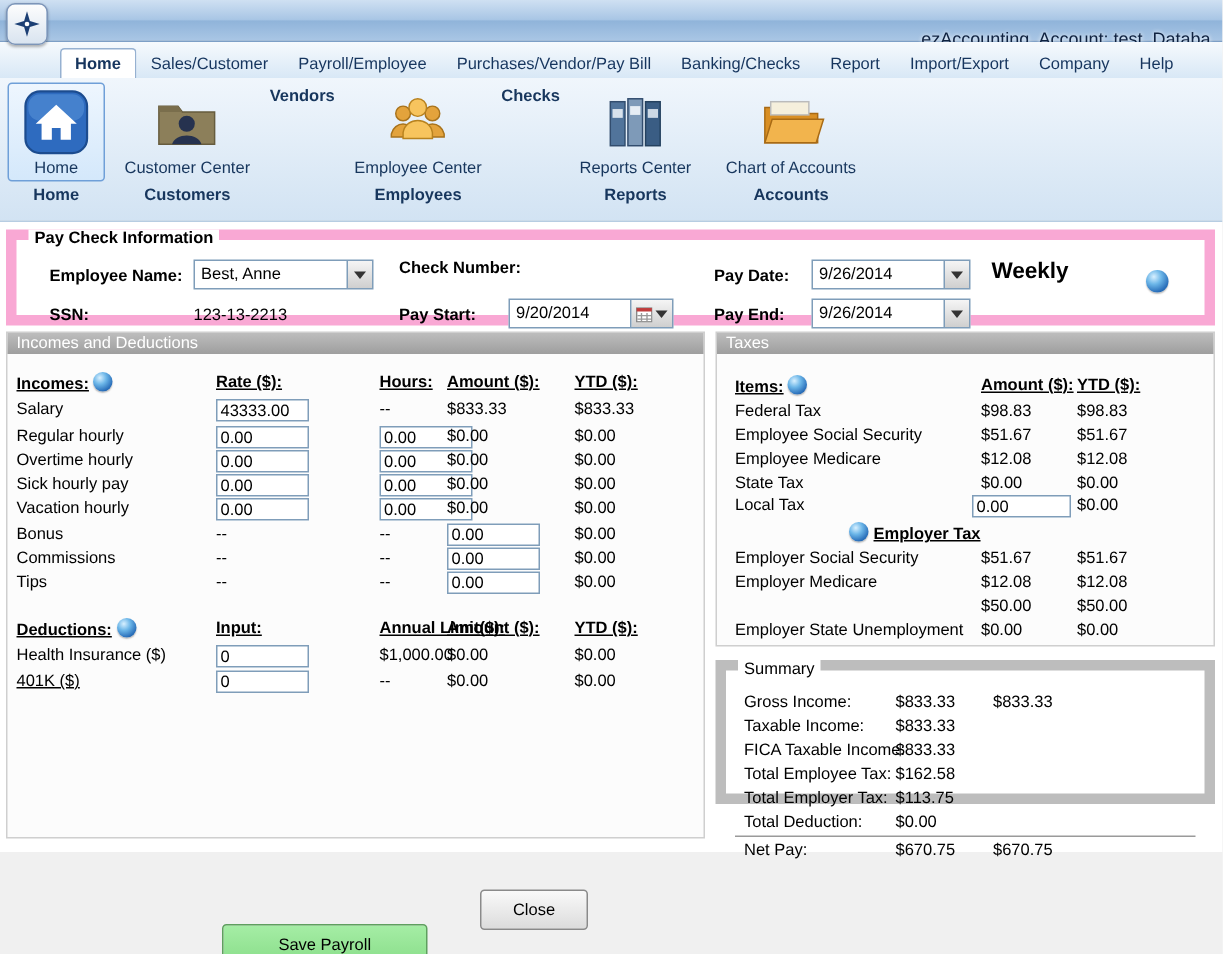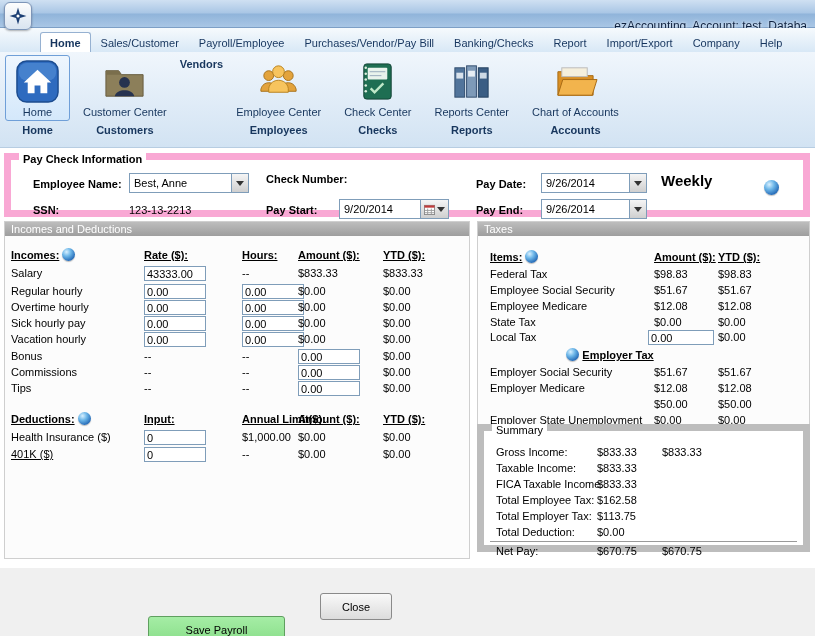--- a/index.html
+++ b/index.html
@@ -59,21 +59,21 @@
     padding-left:6px; color:#fff; background:linear-gradient(#bdbdbd,#9e9e9e); }
 
   .irow, .trow, .srow { position:absolute; left:0; width:100%; height:16px; }
   .cell { position:absolute; top:0; line-height:15px; white-space:nowrap; }
   .colh { font-weight:bold; text-decoration:underline; }
   .link-u { text-decoration:underline; }
 
   
   .lc1 { left:6px; width:132px; }
   .lc2 { left:139px; width:76px; }
-  .lc3 { left:217px; width:74px;padding-left:20px; }
+  .lc3 { left:228px; width:74px;padding-left:20px; }
   .lc4 { left:293px; width:84px; }
   .lc5 { left:378px; width:84px; }
 
   
   .tc1 { left:12px; width:165px; }
   .tc2 { left:176px; width:62px; }
   .tc3 { left:240px; width:80px; }
   .tcenter { left:12px; width:240px; text-align:center; }
 
   
@@ -168,35 +168,20 @@
           <path d="M25 31 C27 22 39 22 41 31 L41 33 L25 33 Z" fill="#e3a33c" stroke="#a8731d"></path>
           <circle cx="23" cy="13" r="6" fill="#f7c45e" stroke="#b8821f"></circle>
           <path d="M13 30 C15 19 31 19 33 30 L33 34 L13 34 Z" fill="#f7c45e" stroke="#b8821f"></path>
         </svg>
         <span class="tcap">Employee Center</span>
       </div>
       <span class="tgroup">Employees</span>
     </div>
 
     <div class="titem">
-      <div class="tbtn">
-        <svg viewBox="0 0 46 46">
-          <rect x="9" y="5" width="28" height="36" rx="3" fill="#1e6e52" stroke="#104233"></rect>
-          <rect x="13" y="9" width="20" height="12" rx="1" fill="#e9f3ec"></rect>
-          <line x1="15" y1="13" x2="31" y2="13" stroke="#9aabbc" stroke-width="1"></line>
-          <line x1="15" y1="17" x2="27" y2="17" stroke="#9aabbc" stroke-width="1"></line>
-          <circle cx="11" cy="9" r="1.3" fill="#ddeedd"></circle>
-          <circle cx="11" cy="15" r="1.3" fill="#ddeedd"></circle>
-          <circle cx="11" cy="21" r="1.3" fill="#ddeedd"></circle>
-          <circle cx="11" cy="27" r="1.3" fill="#ddeedd"></circle>
-          <circle cx="11" cy="33" r="1.3" fill="#ddeedd"></circle>
-          <path d="M16 30 l4 4 l9 -9" stroke="#bfe8c8" stroke-width="2.5" fill="none"></path>
-        </svg>
-        <span class="tcap">Check Center</span>
-      </div>
       <span class="tgroup">Checks</span>
     </div>
 
     <div class="titem">
       <div class="tbtn">
         <svg viewBox="0 0 46 46">
           <rect x="6" y="9" width="10" height="30" fill="#51749b" stroke="#324d6e"></rect>
           <rect x="7.5" y="14" width="7" height="6" fill="#d8e2ec"></rect>
           <rect x="18" y="7" width="10" height="32" fill="#7e9ab8" stroke="#324d6e"></rect>
           <rect x="19.5" y="12" width="7" height="6" fill="#e6edf4"></rect>
@@ -433,21 +418,21 @@
         <span class="cell tc2">$50.00</span>
         <span class="cell tc3">$50.00</span>
       </div>
       <div class="trow" style="top:191px;">
         <span class="cell tc1">Employer State Unemployment</span>
         <span class="cell tc2">$0.00</span>
         <span class="cell tc3">$0.00</span>
       </div>
     </div>
 
-    <div class="groupbox" style="left:477px; top:276px; width:333px; height:128px; border-color:#bdbdbd;">
+    <div class="groupbox" style="left:477px; top:292px; width:333px; height:96px; border-color:#bdbdbd;">
       <span class="legend" style="font-weight:normal;">Summary</span>
 
       <div class="srow" style="top:14px;">
         <span class="cell sc1">Gross Income:</span>
         <span class="cell sc2">$833.33</span>
         <span class="cell sc3">$833.33</span>
       </div>
       <div class="srow" style="top:30px;">
         <span class="cell sc1">Taxable Income:</span>
         <span class="cell sc2">$833.33</span>

